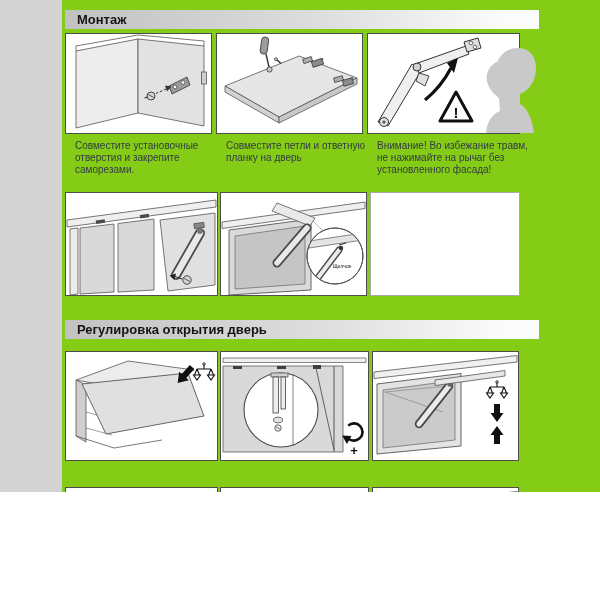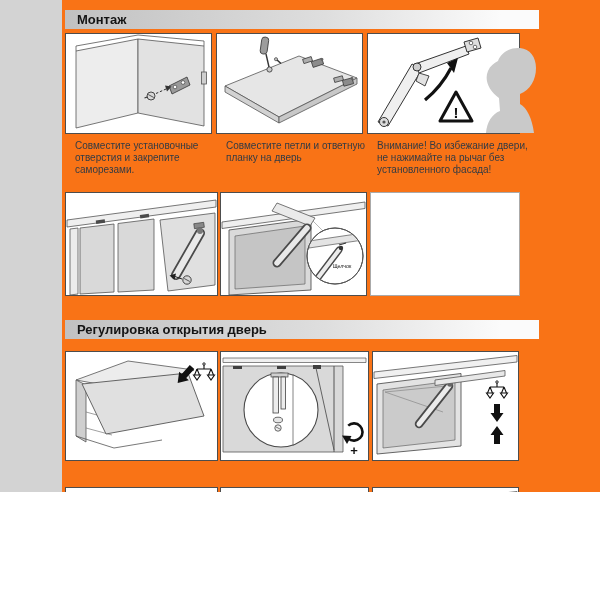--- a/index.html
+++ b/index.html
@@ -1,16 +1,16 @@
 <!DOCTYPE html>
 <html><head>
 <meta charset="utf-8">
 <style>
   html,body{margin:0;padding:0;background:#fff;}
-  .page{position:relative;width:600px;height:492px;background:#f97316;
+  .page{position:relative;width:600px;height:492px;background:#84cc16;
         font-family:"Liberation Sans","DejaVu Sans",sans-serif;overflow:hidden;}
   .side-strip{position:absolute;left:0;top:0;width:62px;height:600px;background:#d3d3d3;}
   .sec-header{position:absolute;left:65px;width:474px;height:19px;box-sizing:border-box;
         background:linear-gradient(to right,#c1c1c1,#dedede 55%,#fbfbfb 92%);
         font-size:13px;font-weight:bold;color:#141414;line-height:19px;padding-left:12px;}
   .panel{position:absolute;border:1px solid #4d4d4d;background:#fff;box-sizing:border-box;}
   .panel.light{border-color:#aaaaaa;}
   .caption{position:absolute;font-size:10px;line-height:12px;color:#333b44;margin-left:10px;}
   svg{display:block;overflow:visible;}
   svg text{font-family:"Liberation Sans","DejaVu Sans",sans-serif;}
@@ -97,21 +97,21 @@
       </g>
       <g>
         <path d="M88,58 L104,87 L72,87 Z" fill="#fff" stroke="#111" stroke-width="3" stroke-linejoin="round"></path>
         <text x="88" y="84" text-anchor="middle" font-size="15" font-weight="bold" fill="#111">!</text>
       </g>
     </svg>
   </div>
 
   <div class="caption" style="left:65px;top:140px;width:136px;">Совместите установочные отверстия и закрепите саморезами.</div>
   <div class="caption" style="left:216px;top:140px;width:142px;">Совместите петли и ответную планку на дверь</div>
-  <div class="caption" style="left:367px;top:140px;width:153px;">Внимание! Во избежание двери, не нажимайте на рычаг без установленного фасада!</div>
+  <div class="caption" style="left:367px;top:140px;width:153px;">Внимание! Во избежание травм, не нажимайте на рычаг без установленного фасада!</div>
 
   <div class="panel" style="left:65px;top:192px;width:153px;height:104px;">
     <svg width="151" height="102" viewBox="0 0 151 102">
       <polygon points="1,27 150,7 150,14 1,34" fill="#efefef" stroke="#555" stroke-width="0.8"></polygon>
       <rect x="30" y="27" width="9" height="3.5" fill="#4a4a4a" transform="rotate(-7.6 34 29)"></rect>
       <rect x="74" y="21.5" width="9" height="3.5" fill="#4a4a4a" transform="rotate(-7.6 78 23)"></rect>
       <polygon points="4,36 12,35 12,101 4,102" fill="#ececec" stroke="#555" stroke-width="0.8"></polygon>
       <polygon points="14,35 48,31 48,99 14,101" fill="#d9d9d9" stroke="#555" stroke-width="0.8"></polygon>
       <polygon points="52,30.5 88,26 88,97 52,99" fill="#d9d9d9" stroke="#555" stroke-width="0.8"></polygon>
       <polygon points="94,27 149,20 149,92 102,98" fill="#e0e0e0" stroke="#555" stroke-width="0.8"></polygon>

